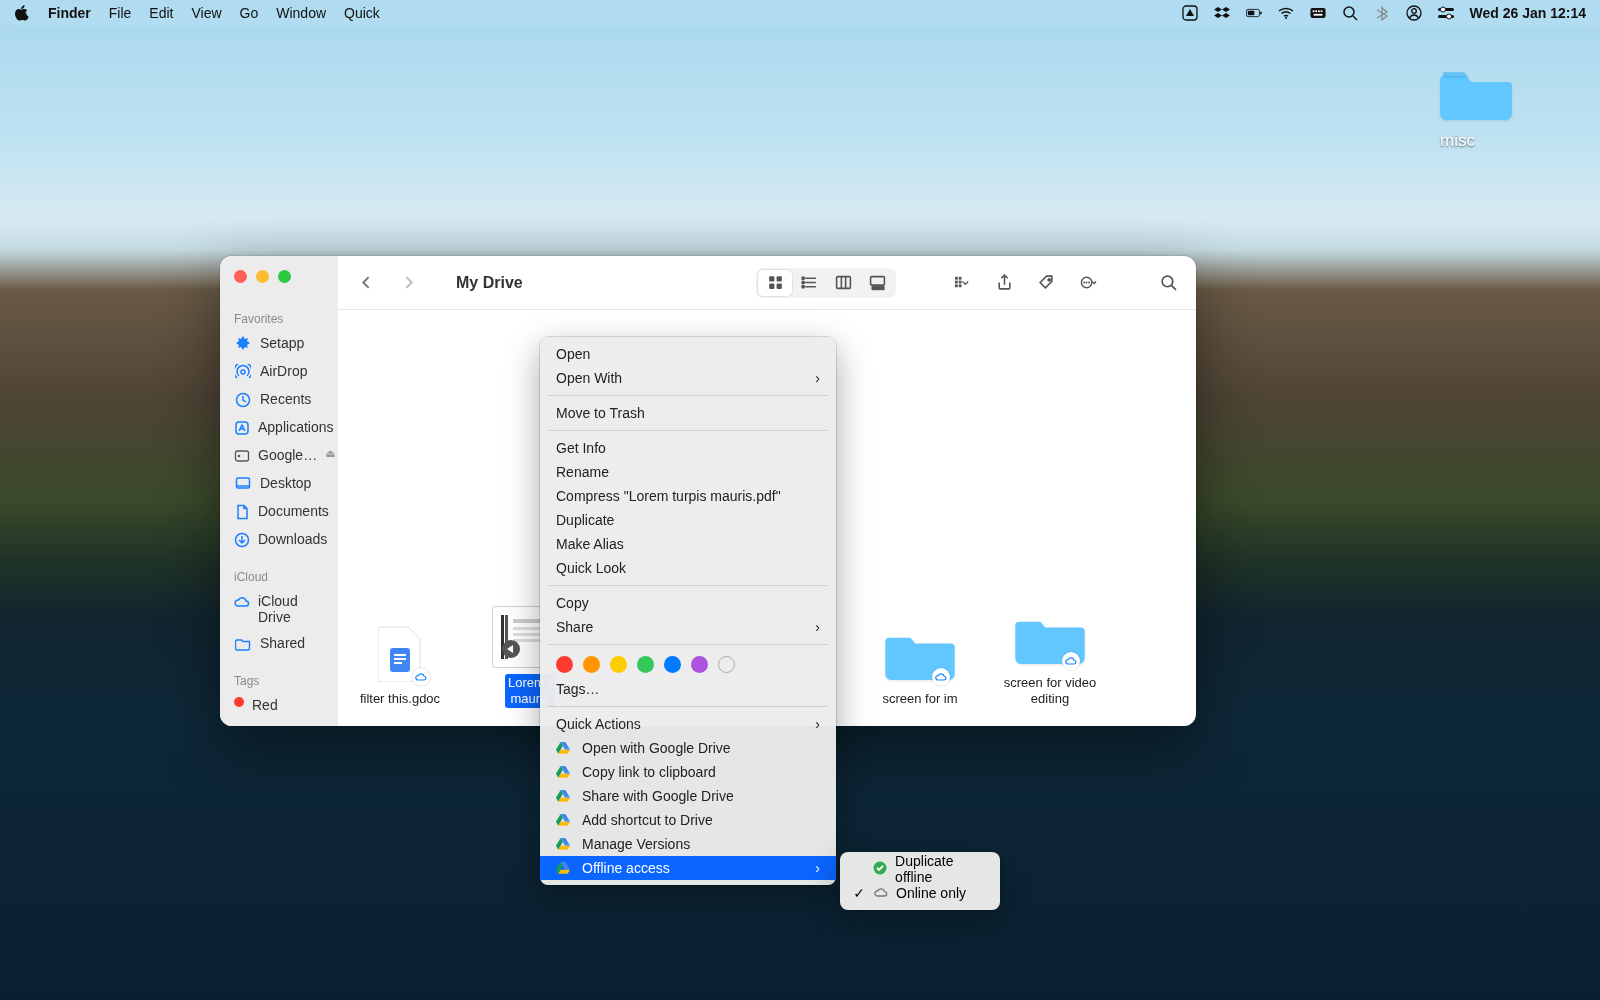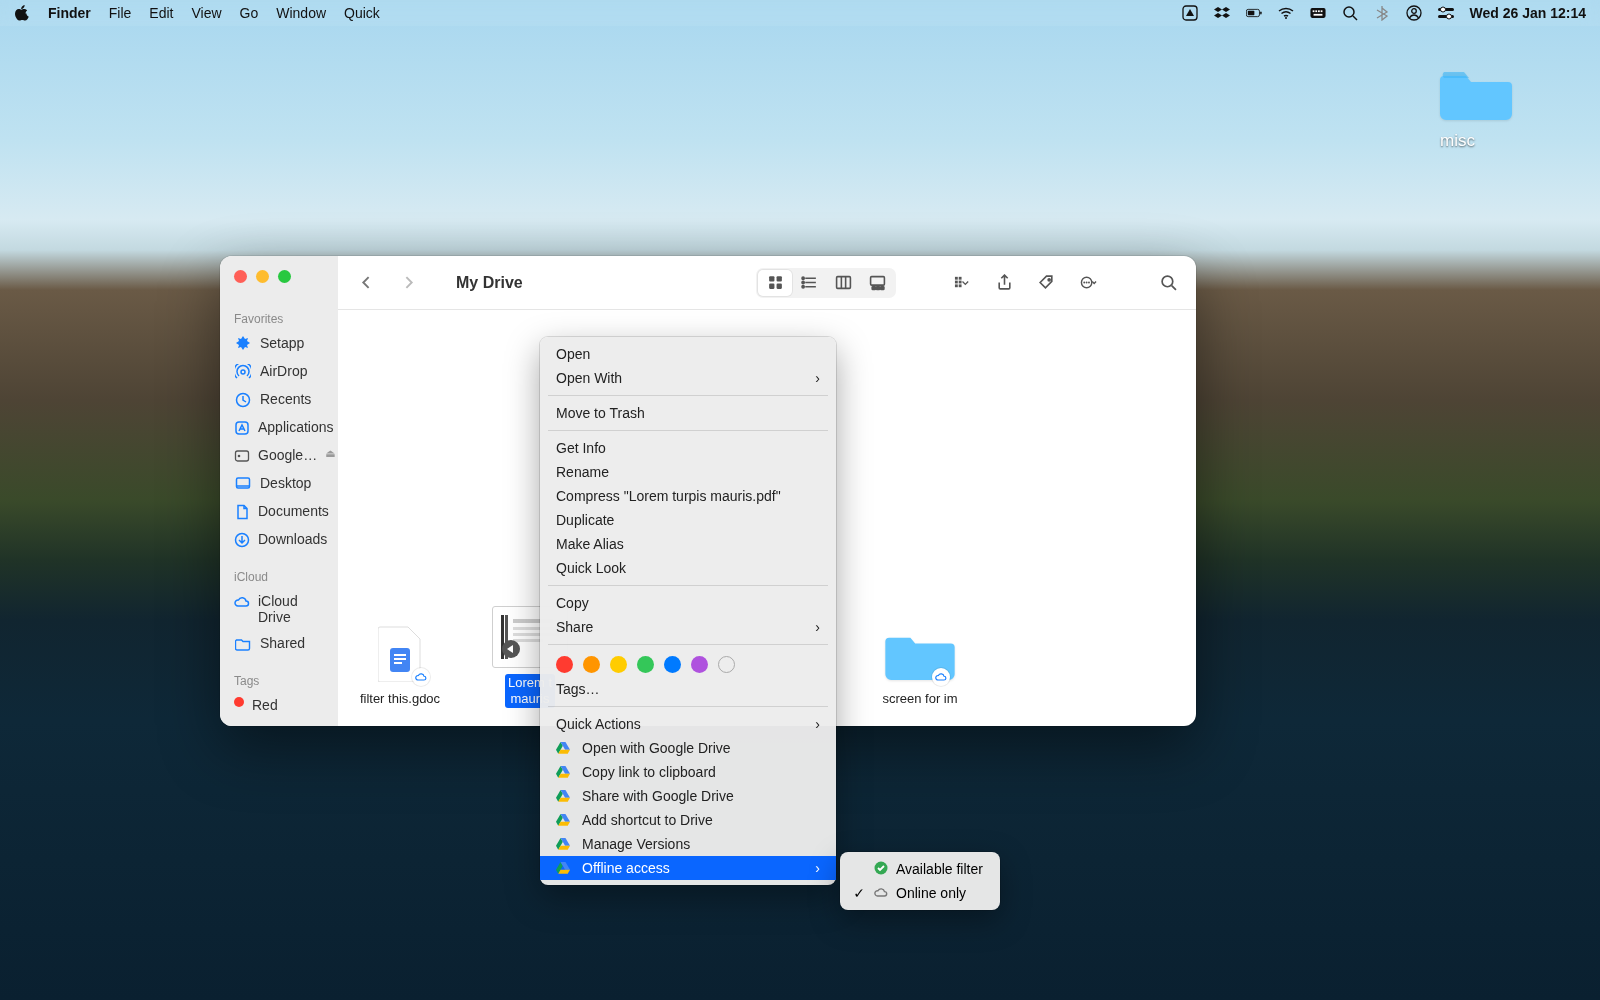--- a/index.html
+++ b/index.html
@@ -440,20 +440,33 @@
               </svg>
             <span class="cloud-badge">
                 <svg viewBox="0 0 16 12" fill="none" stroke="#1a80ff" stroke-width="1.6">
                   <path d="M12 10H4a3 3 0 1 1 .5-5.96A4 4 0 0 1 12 5a2.5 2.5 0 0 1 0 5z"></path>
                 </svg>
               </span>
           </div>
           <div class="label">screen for im</div>
         </div>
 
+        <div class="file">
+          <div class="thumb">
+            <svg class="folder-svg" width="70" height="52" viewBox="0 0 72 54">
+                <path fill="#62c6ff" d="M4 10h22l5 6h37a4 4 0 0 1 4 4v28a6 6 0 0 1-6 6H6a6 6 0 0 1-6-6V14a4 4 0 0 1 4-4z"></path>
+              </svg>
+            <span class="cloud-badge">
+                <svg viewBox="0 0 16 12" fill="none" stroke="#1a80ff" stroke-width="1.6">
+                  <path d="M12 10H4a3 3 0 1 1 .5-5.96A4 4 0 0 1 12 5a2.5 2.5 0 0 1 0 5z"></path>
+                </svg>
+              </span>
+          </div>
+          <div class="label"><span>screen for video</span><br><span>editing</span></div>
+        </div>
       </div>
     </div>
   </div>
 
   <div class="ctx">
     <div class="row">
         <span>Open</span>
       </div>
     <div class="row">
         <span>Open With</span>
@@ -571,21 +584,21 @@
       </div>
   </div>
 
   <div class="submenu">
     <div class="row">
       <span class="tick"></span>
       <span><svg width="14" height="14" viewBox="0 0 14 14">
             <circle cx="7" cy="7" r="6.5" fill="#34a853"></circle>
             <path d="M4 7l2 2 4-4" fill="none" stroke="#fff" stroke-width="1.8"></path>
           </svg></span>
-      <span>Available filter</span>
+      <span>Duplicate offline</span>
     </div>
     <div class="row">
       <span class="tick">✓</span>
       <span><svg width="14" height="11" viewBox="0 0 16 12" fill="none" stroke="#777" stroke-width="1.6">
             <path d="M12 10H4a3 3 0 1 1 .5-5.96A4 4 0 0 1 12 5a2.5 2.5 0 0 1 0 5z"></path>
           </svg></span>
       <span>Online only</span>
     </div>
   </div>
 

